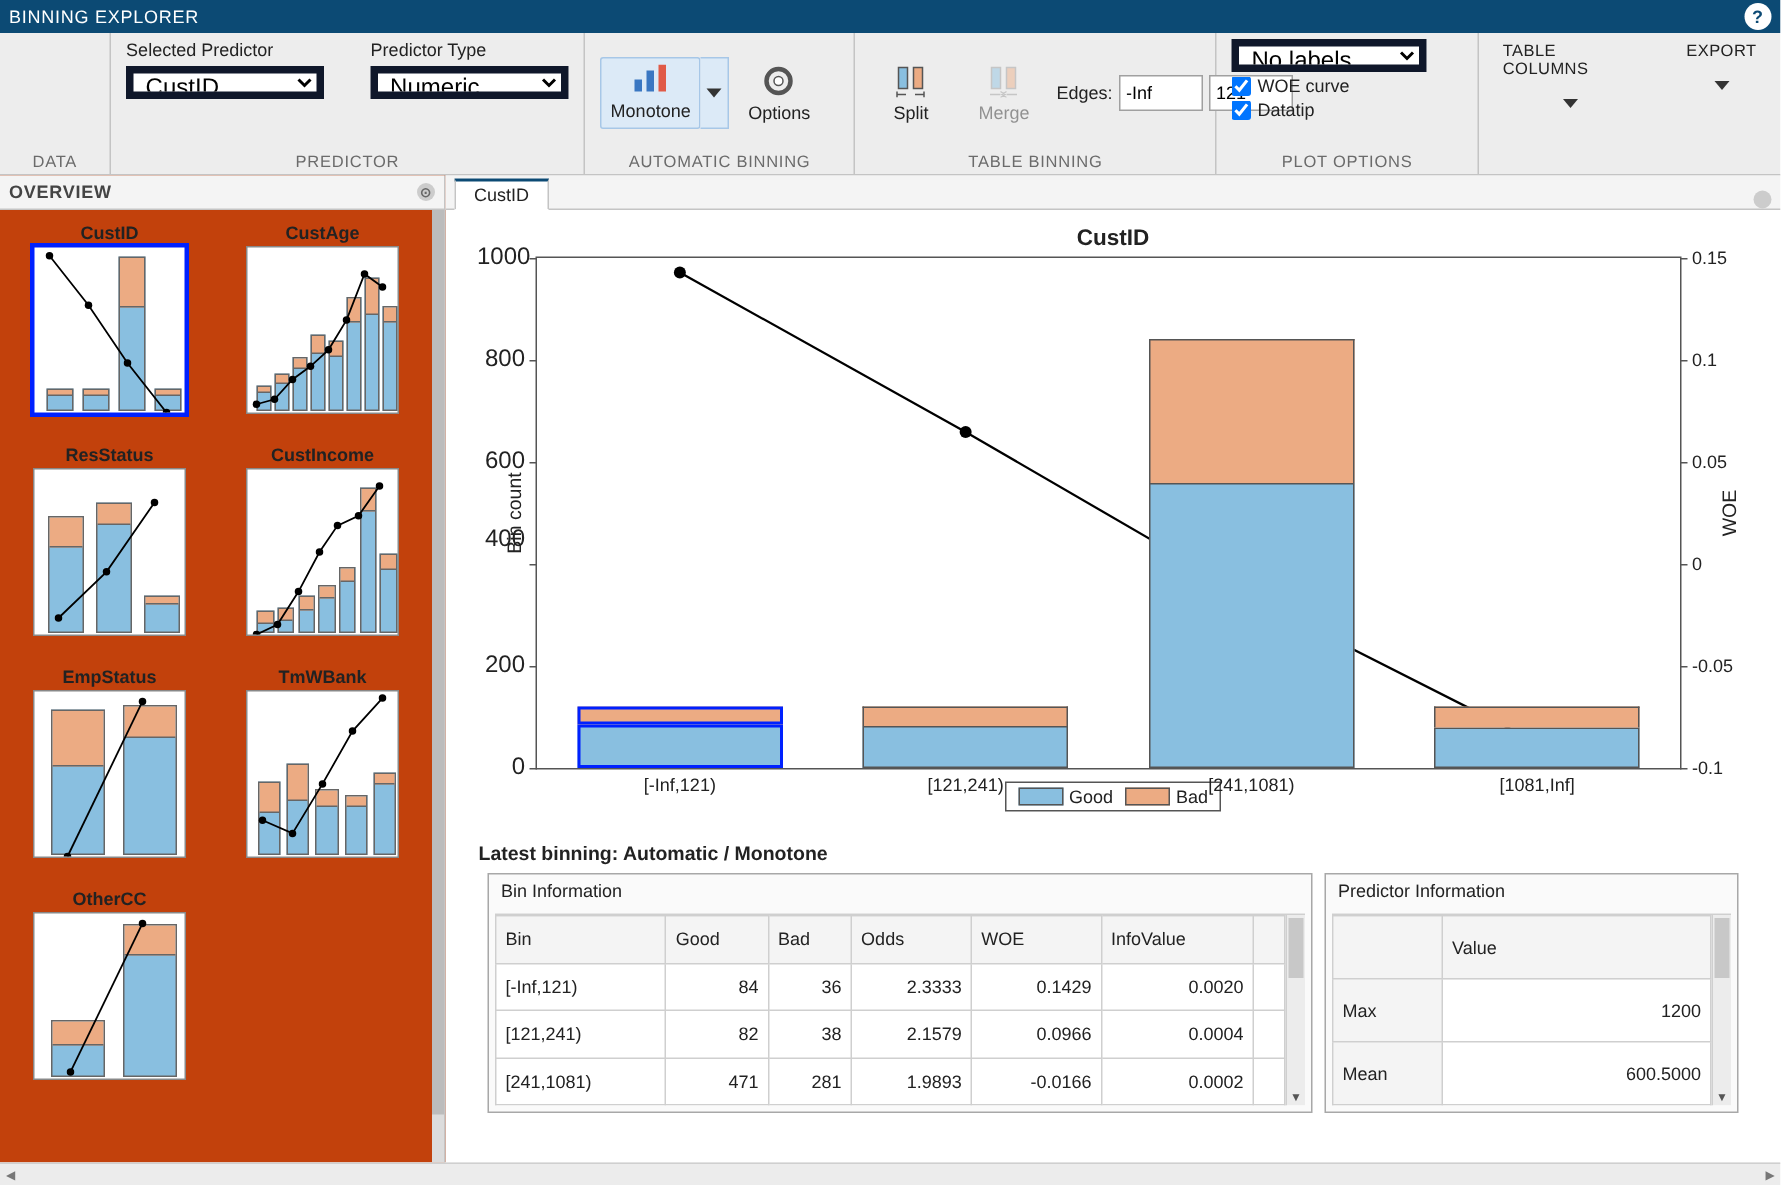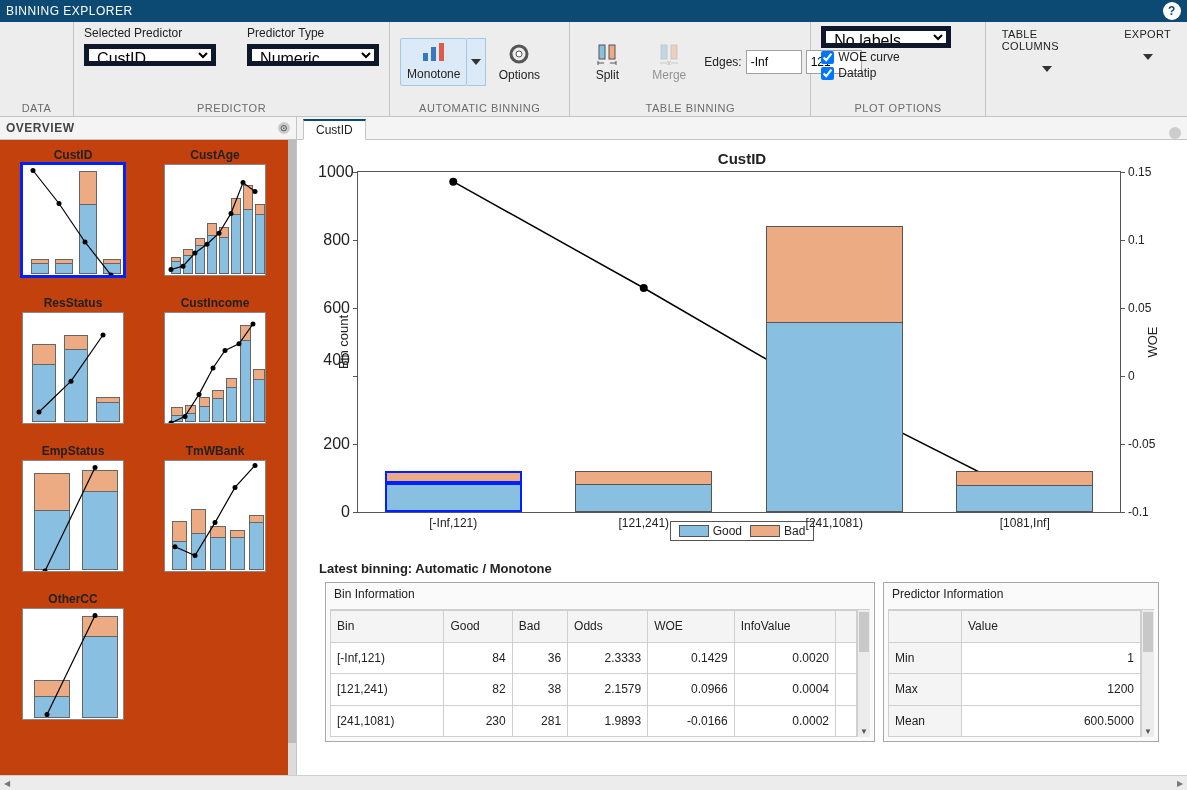--- a/index.html
+++ b/index.html
@@ -543,21 +543,21 @@
                     <td>[121,241)</td>
                     <td class="num">82</td>
                     <td class="num">38</td>
                     <td class="num">2.1579</td>
                     <td class="num">0.0966</td>
                     <td class="num">0.0004</td>
                     <td></td>
                   </tr>
                   <tr>
                     <td>[241,1081)</td>
-                    <td class="num">230</td>
+                    <td class="num">471</td>
                     <td class="num">281</td>
                     <td class="num">1.9893</td>
                     <td class="num">-0.0166</td>
                     <td class="num">0.0002</td>
                     <td></td>
                   </tr>
                 </tbody>
               </table>
             <div class="v-scroll">
                 <div class="th"></div>
@@ -566,24 +566,20 @@
           </div>
         </div>
         <div class="card" style="flex:1;">
           <div class="card-title">Predictor Information</div>
           <div class="tbl-wrap">
             <table class="data" id="pred-tbl">
                 <tbody>
                   <tr>
                     <th style="width:60px;"></th>
                     <th>Value</th>
-                  </tr>
-                  <tr>
-                    <th>Min</th>
-                    <td class="num">1</td>
                   </tr>
                   <tr>
                     <th>Max</th>
                     <td class="num">1200</td>
                   </tr>
                   <tr>
                     <th>Mean</th>
                     <td class="num">600.5000</td>
                   </tr>
                 </tbody>

